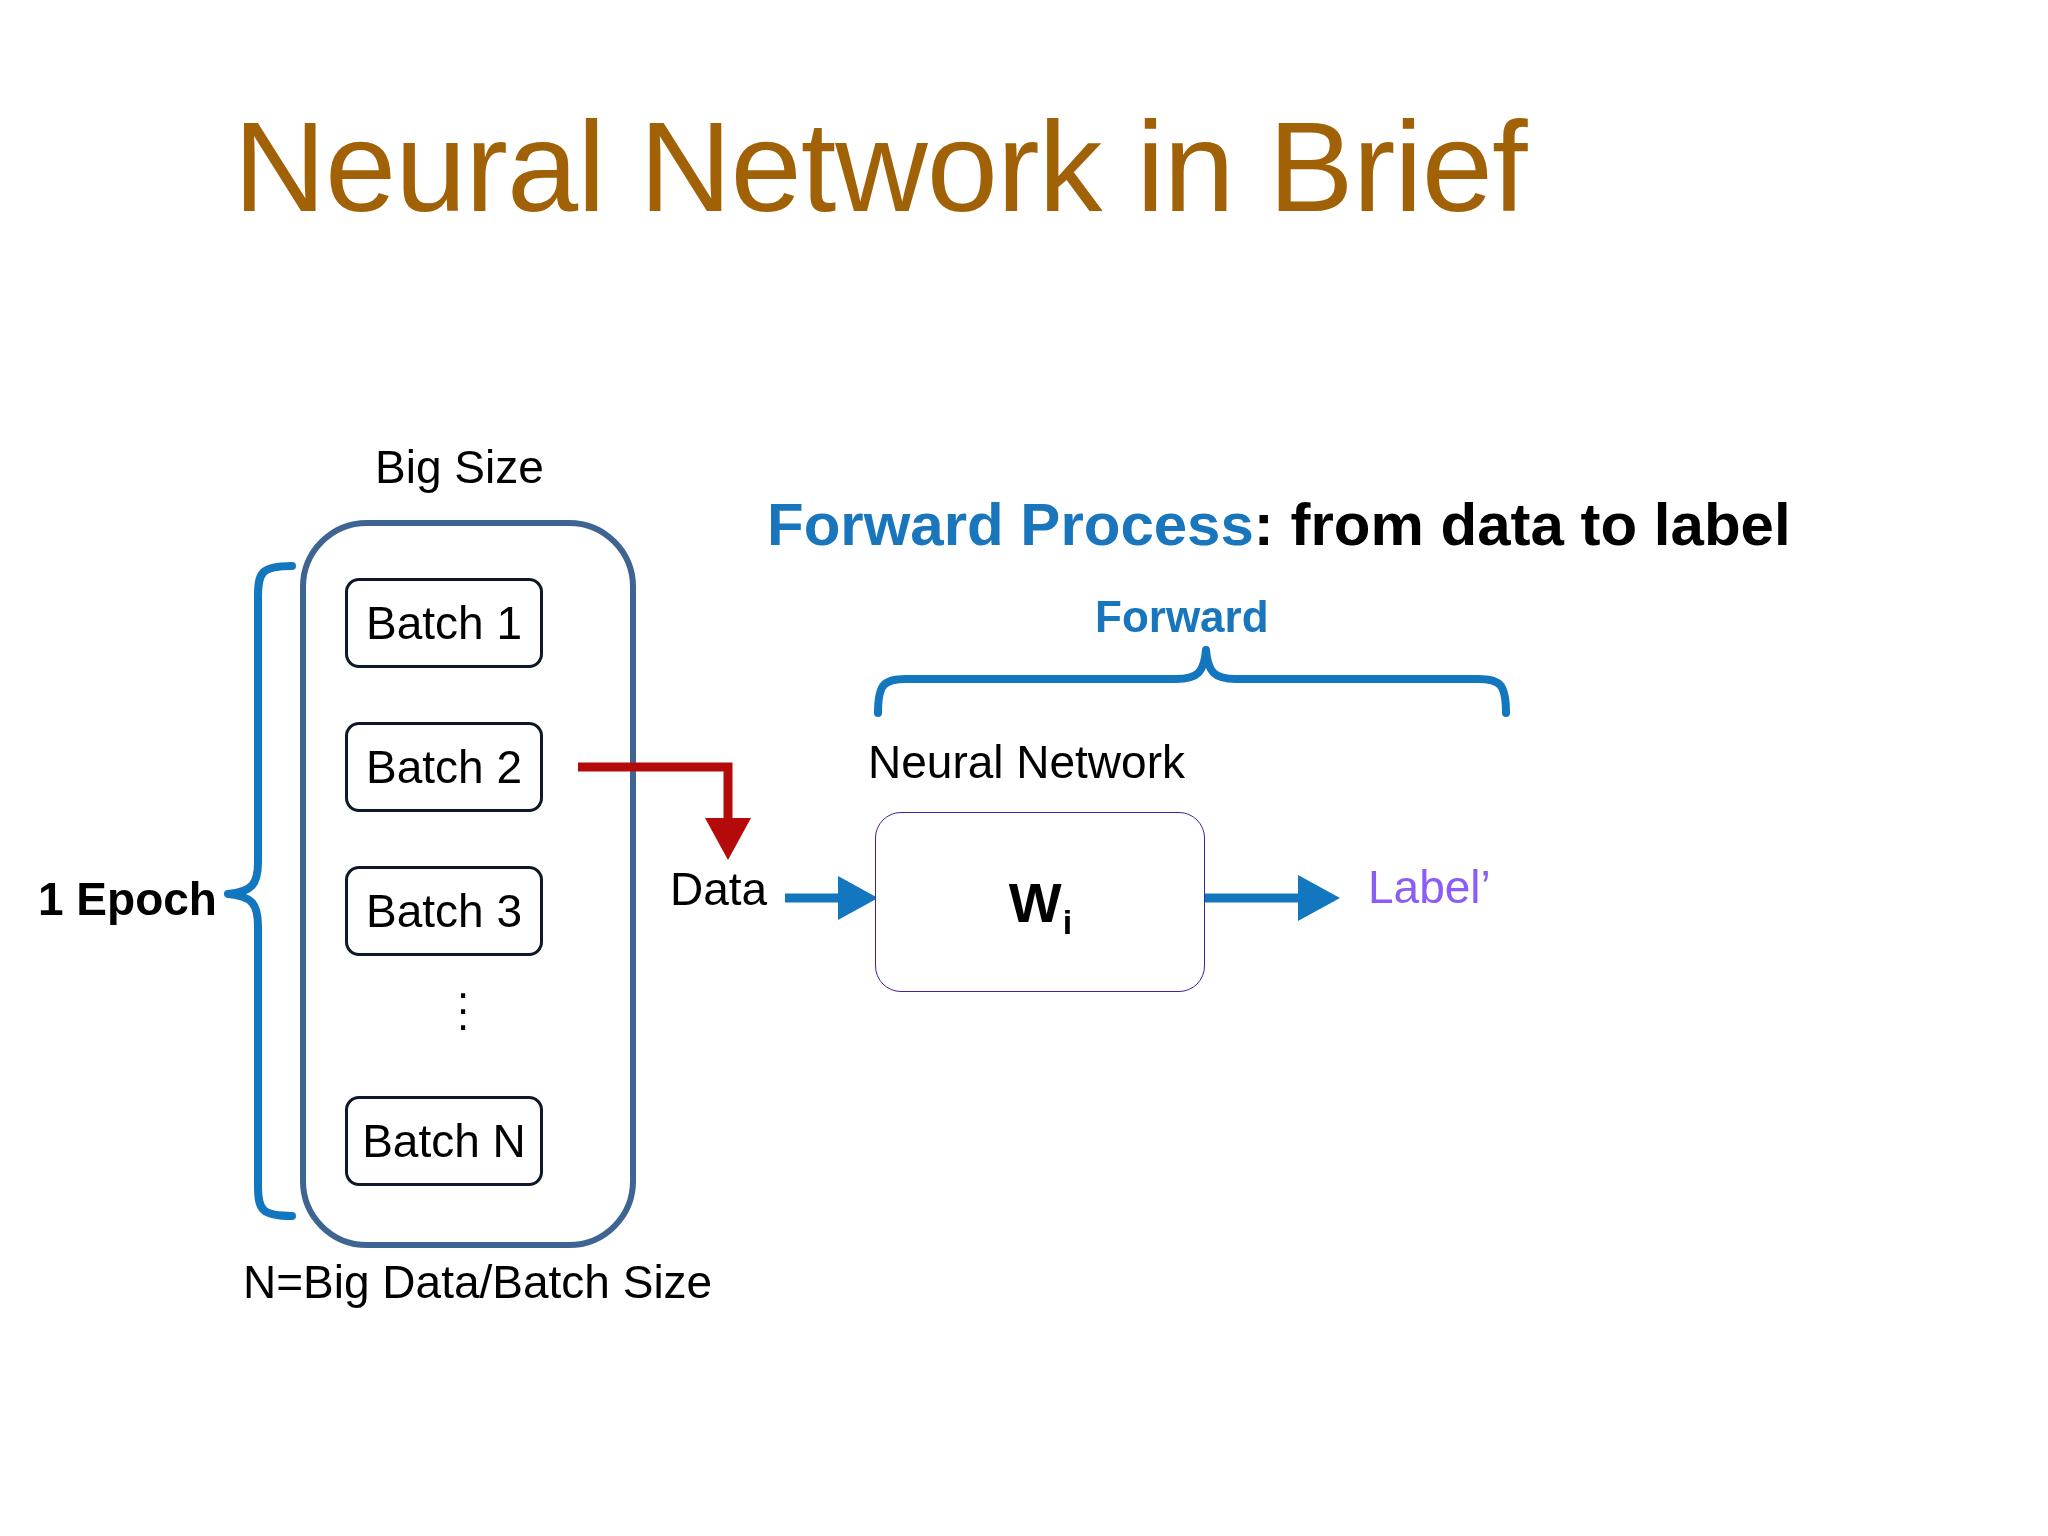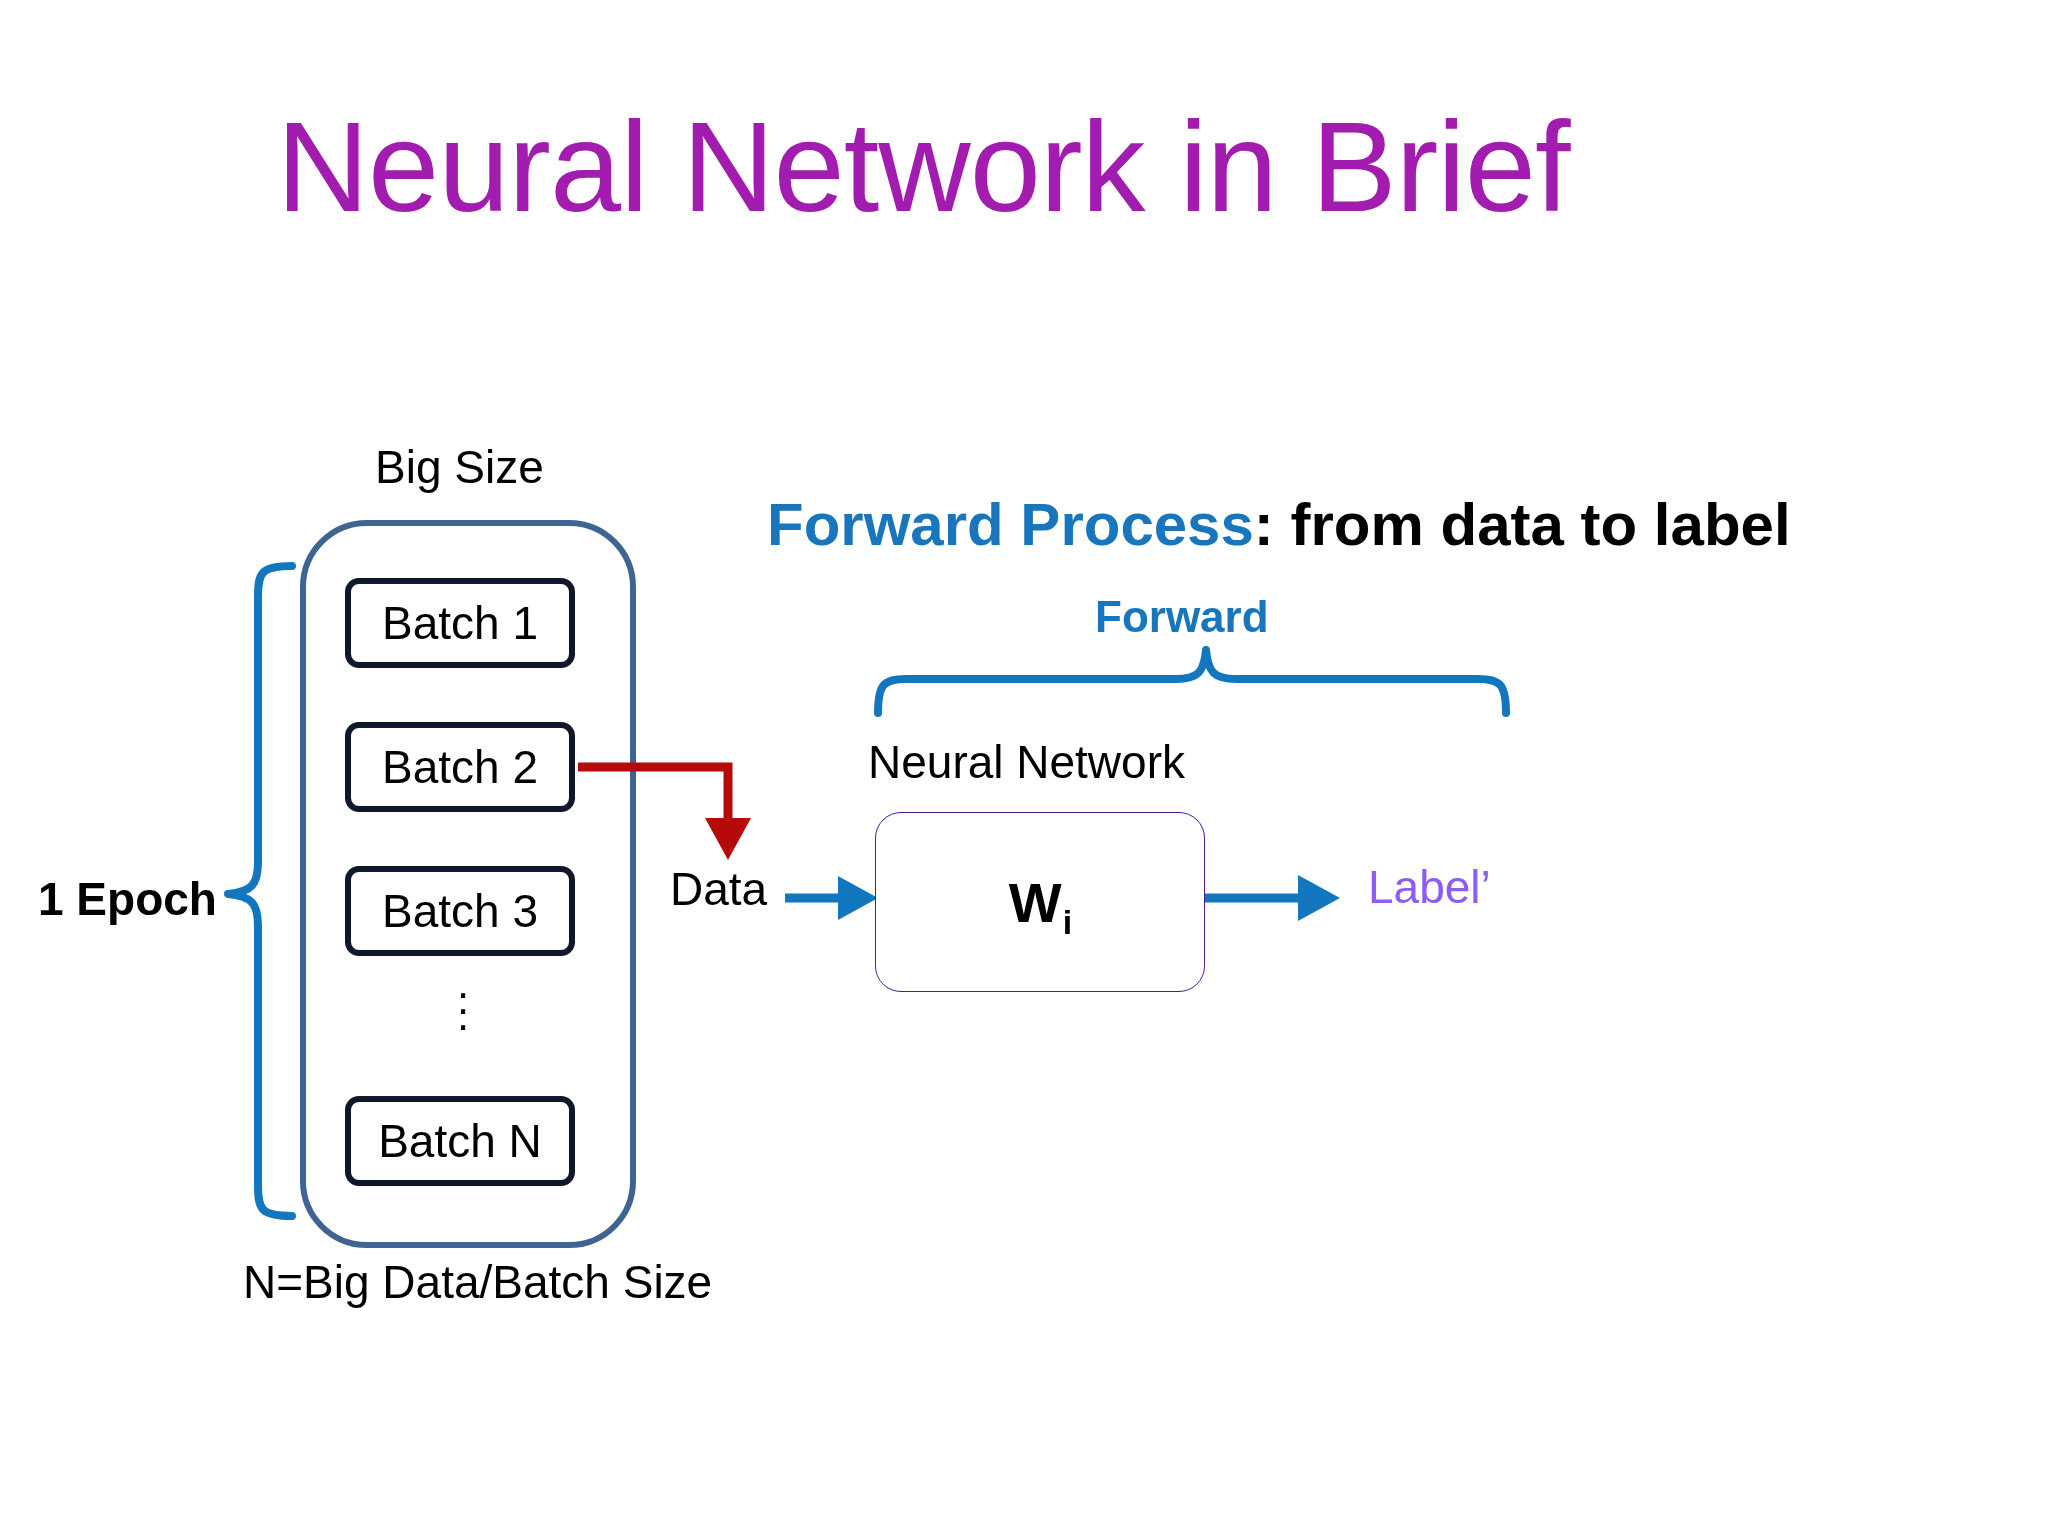--- a/index.html
+++ b/index.html
@@ -19,25 +19,24 @@
   
   #title {
     position: absolute;
     left: 0;
     top: 100px;
     width: 1760px;
     text-align: center;
     font-family: "Liberation Sans", sans-serif;
     font-size: 128px;
     font-weight: 400;
-    color: #a21caf;
+    color: #a16207;
     letter-spacing: -1px;
     line-height: 1.05;
     white-space: nowrap;
-    margin-left: 43px;
   }
 
   
   #vector {
     position: absolute;
     left: 0;
     top: 0;
     width: 2048px;
     height: 1536px;
   }
@@ -101,23 +100,23 @@
   #label-prime {
     left: 1368px;
     top: 860px;
     font-size: 46px;
     color: #8b5cf6;
   }
 
   
   .batch-box {
     position: absolute;
-    width: 230px;
+    width: 198px;
     height: 90px;
-    border: 6px solid #0f172a;
+    border: 3px solid #0f172a;
     border-radius: 14px;
     background: #ffffff;
     box-sizing: border-box;
     display: flex;
     align-items: center;
     justify-content: center;
     font-family: "Liberation Sans", sans-serif;
     font-size: 46px;
     color: #000000;
   }

